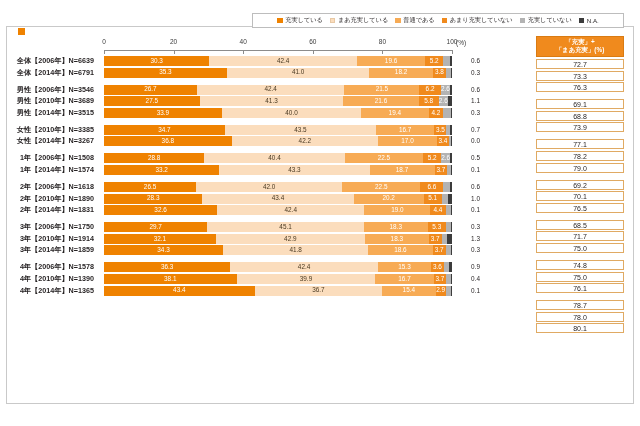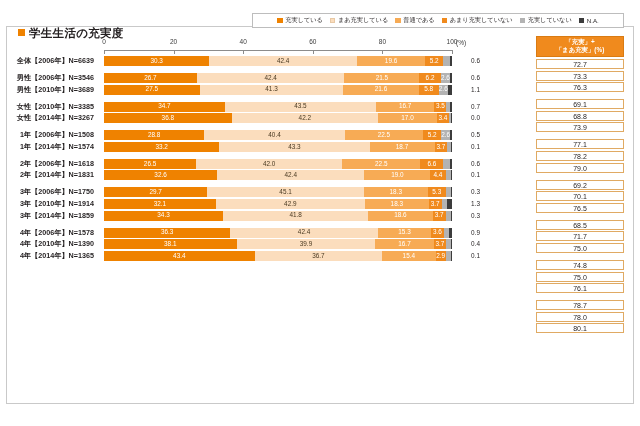--- a/index.html
+++ b/index.html
@@ -103,21 +103,21 @@
     font-size:7px; text-align:center; color:#231f20;
   }
   .scell:last-child { margin-bottom:0; }
 </style>
 </head>
 <body>
 
 <div class="frame"></div>
 
 <div class="title">
-  <span class="sq"></span><span>学生生活の充実度</span>
+  <span class="sq"></span>
 </div>
 
 <div class="legend" id="legend">
     <div class="lg">
       <i style="background: rgb(239, 130, 0);"></i>
       <span>充実している</span>
     </div>
     <div class="lg">
       <i style="background: rgb(251, 221, 189); border: 0.5px solid rgb(232, 201, 165);"></i>
       <span>まあ充実している</span>
@@ -172,20 +172,40 @@
               <span class="v">19.6</span>
             </div>
             <div class="seg" style="width: 18.096px; background: rgb(240, 138, 29);">
               <span class="v">5.2</span>
             </div>
             <div class="seg dark" style="width: 6.612px; background: rgb(179, 179, 179); color: rgb(255, 255, 255);"></div>
             <div class="seg" style="width: 2.088px; background: rgb(60, 60, 60);"></div>
           </div>
           <div class="na">0.6</div>
         </div>
+        <div class="row">
+          <div class="rlabel">全体【2014年】N=6791</div>
+          <div class="bar">
+            <div class="seg" style="width: 122.844px; background: rgb(239, 130, 0);">
+              <span class="v">35.3</span>
+            </div>
+            <div class="seg dark" style="width: 142.68px; background: rgb(251, 221, 189);">
+              <span class="v">41.0</span>
+            </div>
+            <div class="seg" style="width: 63.336px; background: rgb(247, 171, 85);">
+              <span class="v">18.2</span>
+            </div>
+            <div class="seg" style="width: 13.224px; background: rgb(240, 138, 29);">
+              <span class="v">3.8</span>
+            </div>
+            <div class="seg dark" style="width: 4.872px; background: rgb(179, 179, 179); color: rgb(255, 255, 255);"></div>
+            <div class="seg" style="width: 1.2px; background: rgb(60, 60, 60);"></div>
+          </div>
+          <div class="na">0.3</div>
+        </div>
       </div>
       <div class="grp">
         <div class="row">
           <div class="rlabel">男性【2006年】N=3546</div>
           <div class="bar">
             <div class="seg" style="width: 92.916px; background: rgb(239, 130, 0);">
               <span class="v">26.7</span>
             </div>
             <div class="seg dark" style="width: 147.552px; background: rgb(251, 221, 189);">
               <span class="v">42.4</span>
@@ -218,20 +238,40 @@
             <div class="seg" style="width: 20.184px; background: rgb(240, 138, 29);">
               <span class="v">5.8</span>
             </div>
             <div class="seg dark" style="width: 9.048px; background: rgb(179, 179, 179); color: rgb(255, 255, 255);">
               <span class="v">2.6</span>
             </div>
             <div class="seg" style="width: 3.828px; background: rgb(60, 60, 60);"></div>
           </div>
           <div class="na">1.1</div>
         </div>
+        <div class="row">
+          <div class="rlabel">男性【2014年】N=3515</div>
+          <div class="bar">
+            <div class="seg" style="width: 117.972px; background: rgb(239, 130, 0);">
+              <span class="v">33.9</span>
+            </div>
+            <div class="seg dark" style="width: 139.2px; background: rgb(251, 221, 189);">
+              <span class="v">40.0</span>
+            </div>
+            <div class="seg" style="width: 67.512px; background: rgb(247, 171, 85);">
+              <span class="v">19.4</span>
+            </div>
+            <div class="seg" style="width: 14.616px; background: rgb(240, 138, 29);">
+              <span class="v">4.2</span>
+            </div>
+            <div class="seg dark" style="width: 7.656px; background: rgb(179, 179, 179); color: rgb(255, 255, 255);"></div>
+            <div class="seg" style="width: 1.2px; background: rgb(60, 60, 60);"></div>
+          </div>
+          <div class="na">0.3</div>
+        </div>
       </div>
       <div class="grp">
         <div class="row">
           <div class="rlabel">女性【2010年】N=3385</div>
           <div class="bar">
             <div class="seg" style="width: 120.756px; background: rgb(239, 130, 0);">
               <span class="v">34.7</span>
             </div>
             <div class="seg dark" style="width: 151.38px; background: rgb(251, 221, 189);">
               <span class="v">43.5</span>
@@ -325,20 +365,40 @@
             <div class="seg" style="width: 78.3px; background: rgb(247, 171, 85);">
               <span class="v">22.5</span>
             </div>
             <div class="seg" style="width: 22.968px; background: rgb(240, 138, 29);">
               <span class="v">6.6</span>
             </div>
             <div class="seg dark" style="width: 6.612px; background: rgb(179, 179, 179); color: rgb(255, 255, 255);"></div>
             <div class="seg" style="width: 2.088px; background: rgb(60, 60, 60);"></div>
           </div>
           <div class="na">0.6</div>
+        </div>
+        <div class="row">
+          <div class="rlabel">2年【2010年】N=1890</div>
+          <div class="bar">
+            <div class="seg" style="width: 98.484px; background: rgb(239, 130, 0);">
+              <span class="v">28.3</span>
+            </div>
+            <div class="seg dark" style="width: 151.032px; background: rgb(251, 221, 189);">
+              <span class="v">43.4</span>
+            </div>
+            <div class="seg" style="width: 70.296px; background: rgb(247, 171, 85);">
+              <span class="v">20.2</span>
+            </div>
+            <div class="seg" style="width: 17.748px; background: rgb(240, 138, 29);">
+              <span class="v">5.1</span>
+            </div>
+            <div class="seg dark" style="width: 6.96px; background: rgb(179, 179, 179); color: rgb(255, 255, 255);"></div>
+            <div class="seg" style="width: 3.48px; background: rgb(60, 60, 60);"></div>
+          </div>
+          <div class="na">1.0</div>
         </div>
         <div class="row">
           <div class="rlabel">2年【2014年】N=1831</div>
           <div class="bar">
             <div class="seg" style="width: 113.448px; background: rgb(239, 130, 0);">
               <span class="v">32.6</span>
             </div>
             <div class="seg dark" style="width: 147.552px; background: rgb(251, 221, 189);">
               <span class="v">42.4</span>
             </div>

